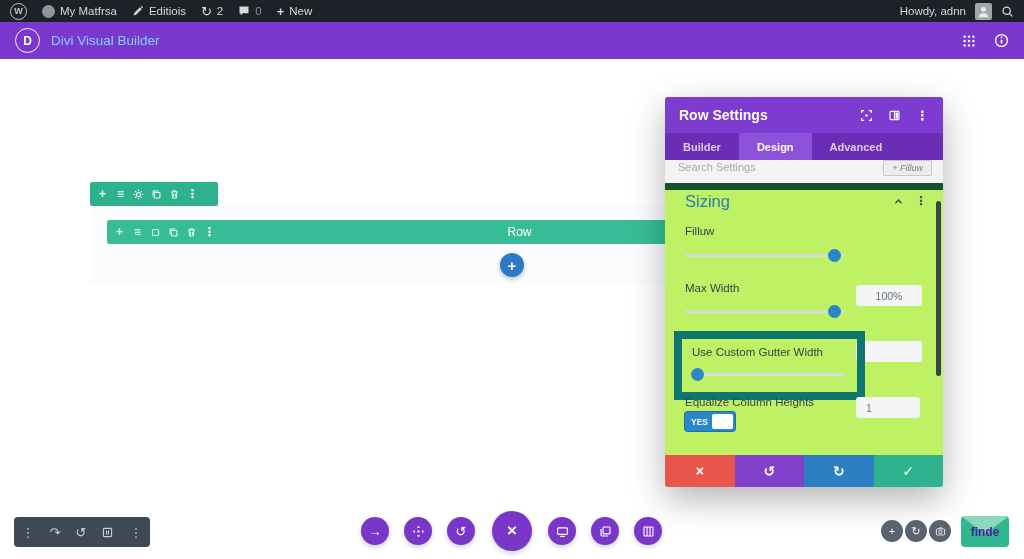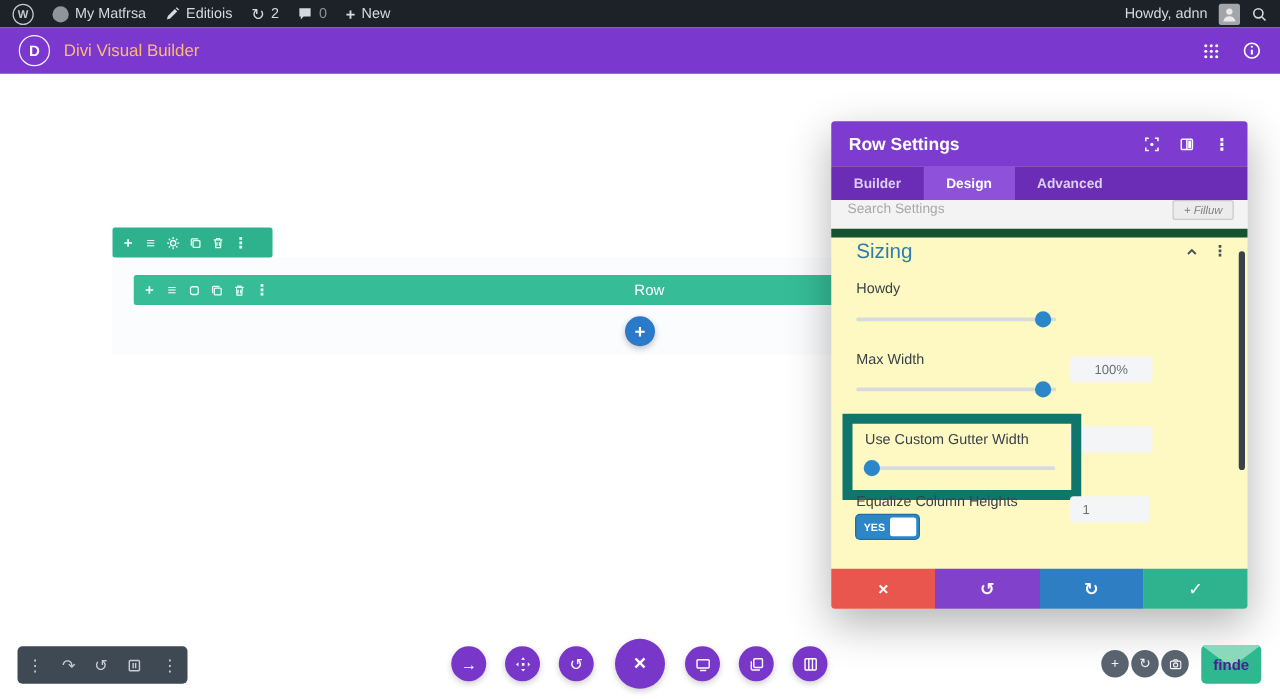--- a/index.html
+++ b/index.html
@@ -18,21 +18,21 @@
   .site-circ{width:13px;height:13px;border-radius:50%;background:#8f959b;}
   .ab-dim{color:#8b9196;}
   .ab-right{margin-left:auto;display:flex;align-items:center;gap:9px;}
   .avatar{width:15px;height:15px;background:#a2a6aa;border-radius:2px;padding:1px;}
 
   
   .divibar{position:absolute;top:22px;left:0;right:0;height:37px;background:#7b38cf;
            display:flex;align-items:center;padding:0 15px;z-index:60;}
   .divi-logo{width:23px;height:23px;border:1.6px solid rgba(255,255,255,.95);border-radius:50%;
              display:flex;align-items:center;justify-content:center;color:#fff;font-size:12px;font-weight:bold;}
-  .divi-title{color:#fdba74;font-size:13.5px;margin-left:11px;}
+  .divi-title{color:#7dd3fc;font-size:13.5px;margin-left:11px;}
   .divi-right{margin-left:auto;display:flex;align-items:center;gap:18px;color:#fff;}
 
   
   .canvas{position:absolute;top:59px;left:0;right:0;bottom:0;background:#fff;}
   .section-hint{position:absolute;left:90px;top:147px;width:828px;height:78px;background:#fbfcfd;}
 
   .gtoolbar{position:absolute;height:24px;border-radius:2px;display:flex;align-items:center;
             padding:0 7px;gap:7px;color:#eafff8;}
   .gtoolbar .tb-ic{width:11px;height:11px;}
   .gtoolbar .glyph{font-size:12px;font-weight:bold;width:11px;}
@@ -40,22 +40,22 @@
   .row-toolbar{left:107px;top:161px;width:811px;background:#36bd97;z-index:4;}
   .row-label{position:absolute;left:0;right:0;top:0;bottom:0;display:flex;align-items:center;
              justify-content:center;color:#fff;font-size:12px;pointer-events:none;}
   .row-toolbar .tools{display:flex;align-items:center;gap:7px;position:relative;z-index:1;}
 
   .blue-plus{position:absolute;left:500px;top:194px;width:24px;height:24px;border-radius:50%;
              background:#2b79c9;color:#fff;display:flex;align-items:center;justify-content:center;
              font-size:15px;font-weight:bold;box-shadow:0 2px 5px rgba(0,0,0,.25);z-index:5;}
 
   
-  .modal{position:absolute;left:665px;top:97px;width:305px;height:390px;background:#fef9c3;border-radius:3px;
-         box-shadow:0 12px 35px rgba(0,0,0,.3);z-index:50;padding-left:28px;}
+  .modal{position:absolute;left:665px;top:97px;width:278px;height:390px;background:#bef264;border-radius:3px;
+         box-shadow:0 12px 35px rgba(0,0,0,.3);z-index:50;}
   .m-header{position:absolute;top:0;left:0;right:0;height:36px;background:#7d3bd0;border-radius:3px 3px 0 0;
             display:flex;align-items:center;padding:0 14px;}
   .m-title{color:#fff;font-size:14px;font-weight:bold;}
   .m-hicons{margin-left:auto;display:flex;align-items:center;gap:15px;color:#fff;}
   .m-hicons .ic{width:13px;height:13px;}
   .m-hicons .glyph{font-size:13px;font-weight:bold;}
 
   .m-tabs{position:absolute;top:36px;left:0;right:0;height:27px;background:#6c2db6;display:flex;}
   .m-tab{display:flex;align-items:center;padding:0 18px;font-size:11px;font-weight:bold;color:#dccdf4;cursor:pointer;}
   .m-tab.active{background:#8d51da;color:#fff;}
@@ -296,21 +296,21 @@
     <div class="m-sizing-icons">
       <i class="ic">
           <svg viewBox="0 0 16 16" fill="none" stroke="currentColor" stroke-width="2.2">
             <path d="M3.5 10.5L8 6l4.5 4.5"></path>
           </svg>
         </i>
       <span class="glyph">⋮</span>
     </div>
   </div>
 
-  <span class="f-label" style="top:128px;">Howdy</span>
+  <span class="f-label" style="top:128px;">Filluw</span>
   <div class="slider" style="left:20px;top:157px;width:160px;">
     <div class="thumb" style="left: 93%;"></div>
   </div>
   <input class="valbox" style="top: 148px;" readonly="" value="100%">
 
   <span class="f-label" style="top:185px;">Max Width</span>
   <div class="slider" style="left:20px;top:213px;width:160px;">
     <div class="thumb" style="left: 93%;"></div>
   </div>
   <input class="valbox" style="top: 204px;" readonly="" value="">

